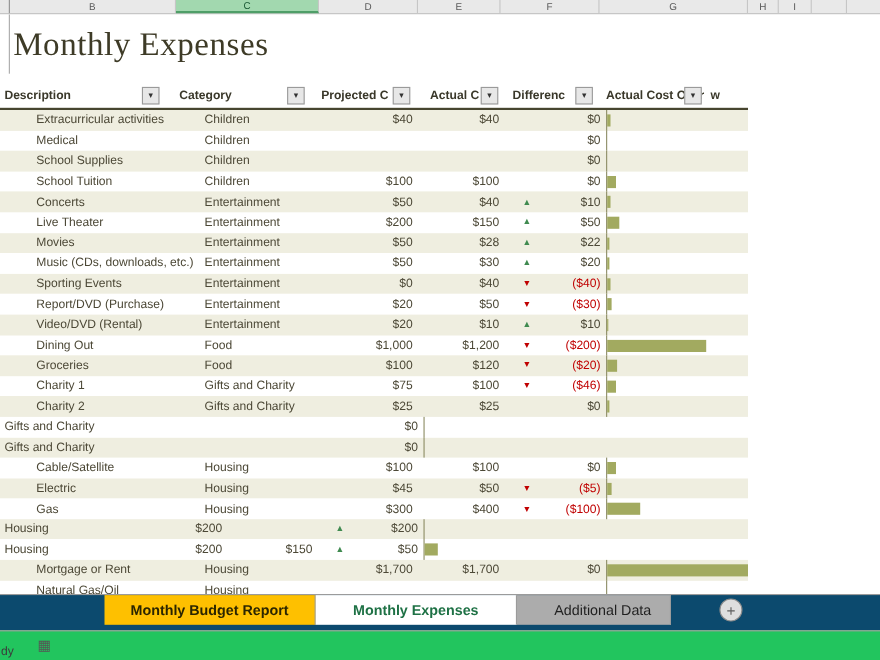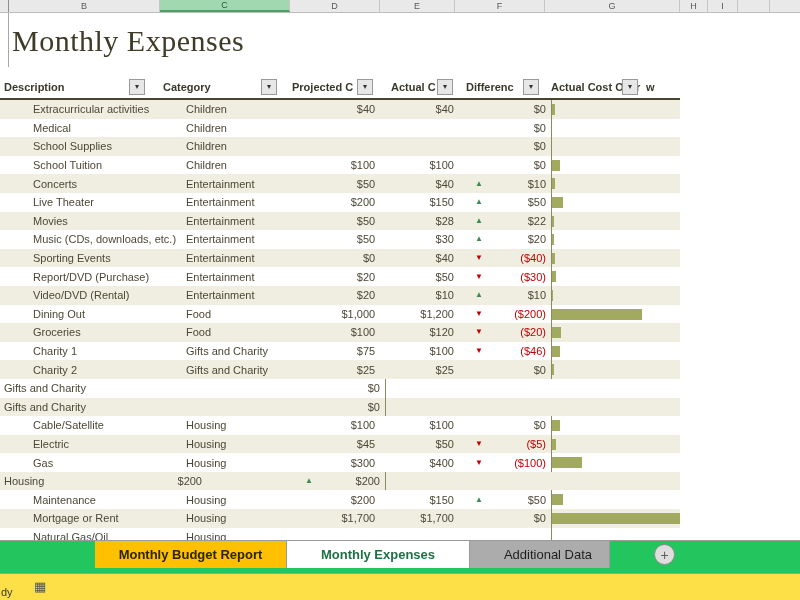--- a/index.html
+++ b/index.html
@@ -41,34 +41,34 @@
   .ca { width:80px;  justify-content:flex-end; padding-right:8px; }
   .cf { width:93px;  position:relative; justify-content:flex-end; padding-right:5px; }
   .ind { position:absolute; left:13px; top:50%; transform:translateY(-50%); font-size:8px; line-height:1; }
   .ind.up   { color:#3f8a4f; }
   .ind.down { color:#c00000; }
   .dval.neg { color:#c00000; }
   .cb { width:135px; position:relative; border-left:1px solid #8b8b63; }
   .bar { position:absolute; left:0; top:4px; height:11px; background:#a2aa60; }
 
   
-  .tabbar { position:relative; height:33px; background:#22c55e; border-top:1px solid #9b9b9b;
+  .tabbar { position:relative; height:33px; background:#0c4a6e; border-top:1px solid #9b9b9b;
             display:flex; align-items:flex-start; }
   .tabspacer { width:95px; height:27px; }
   .tab { height:27px; display:flex; align-items:center; justify-content:center;
          font-size:13px; border-right:1px solid #9b9b9b; cursor:default; }
   .tab.gold   { width:192px; background:#fec000; color:#2a2500; font-weight:bold; }
   .tab.active { width:183px; background:#ffffff; color:#1e7145; font-weight:bold; }
   .tab.gray   { width:140px; background:#acacac; color:#1f1f1f;padding-left:17px; }
   .plusbtn { width:21px; height:21px; border-radius:50%; border:1px solid #8a8a8a; background:#dedede;
              color:#5f5f5f; font-size:14px; display:flex; align-items:center; justify-content:center;
              margin:3px 0 0 44px; }
 
   
-  .statusbar { position:relative; height:27px; background:#fde047; border-top:1px solid #9f9f9f; }
+  .statusbar { position:relative; height:27px; background:#22c55e; border-top:1px solid #9f9f9f; }
   .status-text { position:absolute; left:1px; bottom:2px; font-size:11px; color:#3b3b3b; }
   .sheet-icon { position:absolute; left:34px; top:6px; font-size:13px; color:#555; line-height:1; }
 </style>
 </head>
 <body>
 
 <div class="colstrip">
   <div class="colcell first" style="width:9px"></div>
   <div class="colcell" style="width:151px">B</div>
   <div class="colcell hl" style="width:130px">C</div>
@@ -367,21 +367,20 @@
     <div class="cell ca"></div>
     <div class="cell cf">
       <span class="ind up">▲</span>
       <span class="dval">$200</span>
     </div>
     <div class="cell cb">
       <span class="bar" style="width: 0%;"></span>
     </div>
   </div>
       <div class="row">
-    <div class="cell cd">Maintenance</div>
     <div class="cell cc">Housing</div>
     <div class="cell cp">$200</div>
     <div class="cell ca">$150</div>
     <div class="cell cf">
       <span class="ind up">▲</span>
       <span class="dval">$50</span>
     </div>
     <div class="cell cb">
       <span class="bar" style="width: 8.82353%;"></span>
     </div>

